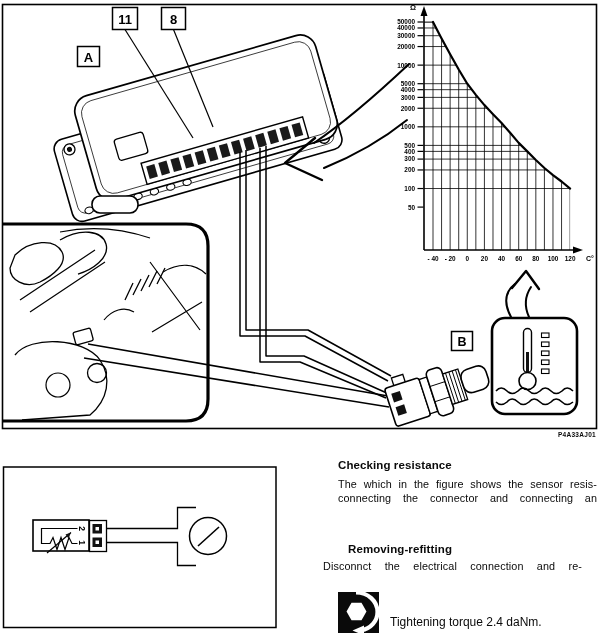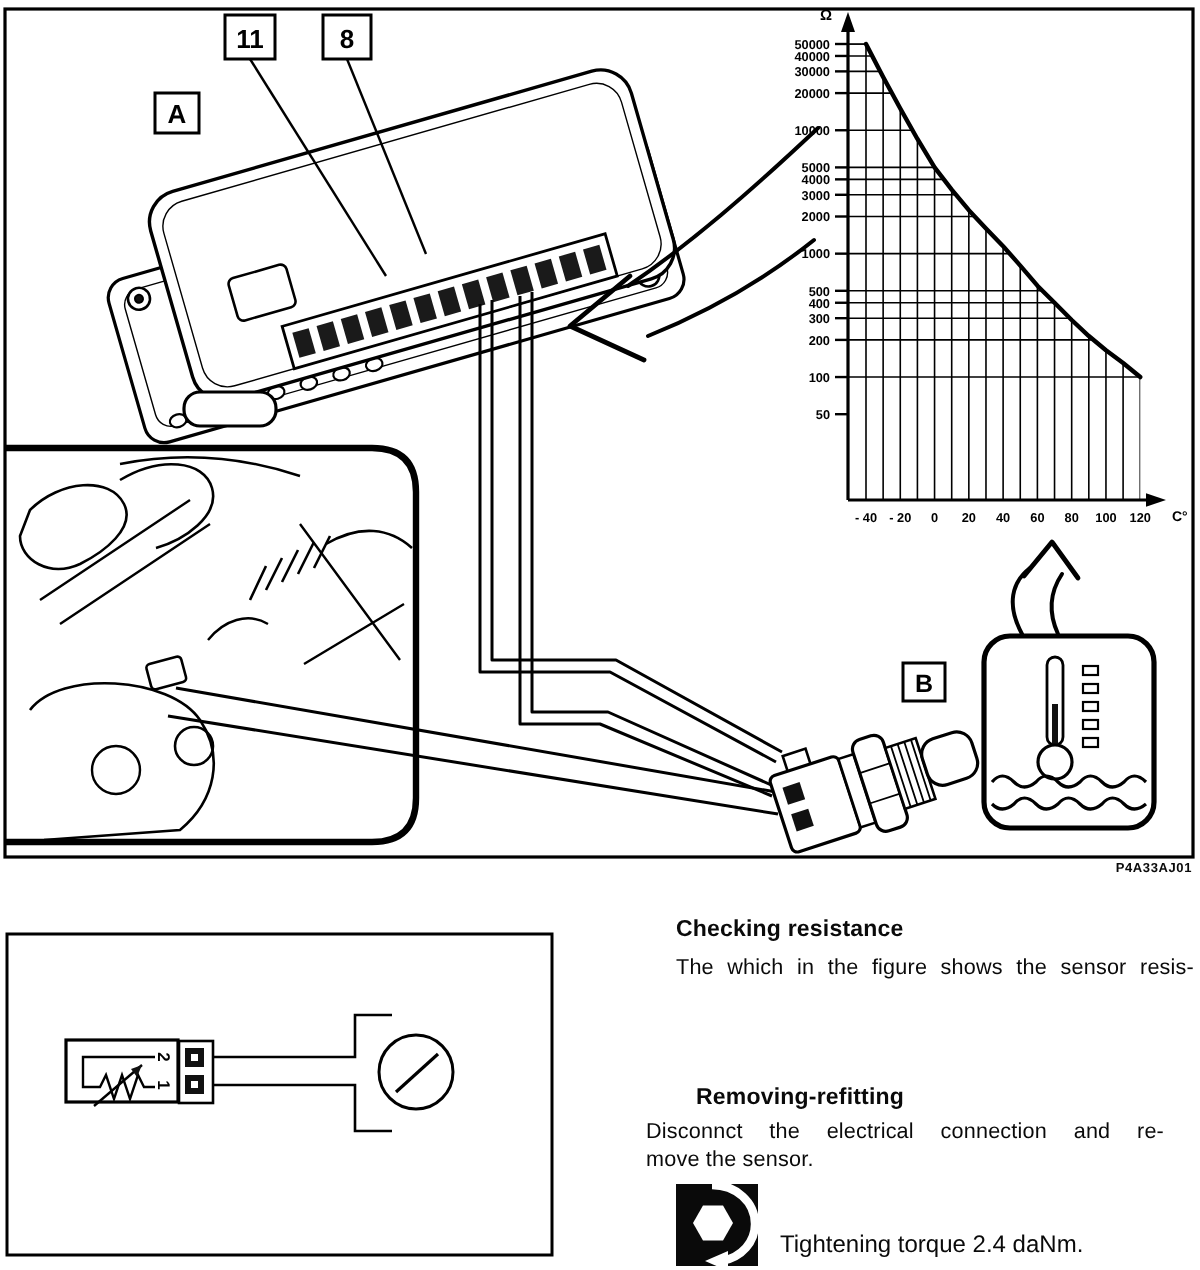--- a/index.html
+++ b/index.html
@@ -256,19 +256,19 @@
     <path d="M356,592.5 C368,592.5 377.5,601 377.5,612 C377.5,621 371,628.5 361,630.5" fill="none" stroke="#fff" stroke-width="4.2"></path>
     <polygon points="364,625.5 364,635.5 352.5,630.5" fill="#fff"></polygon>
   </g>
 </svg>
 
 <div class="abs figcode" style="left:496px;top:431px;width:100px;text-align:right;">P4A33AJ01</div>
 
 <div class="abs h1" style="left:338px;top:459px;width:259px;">Checking resistance</div>
 <div class="abs" style="left:338px;top:477px;width:259px;">
   <div class="bodyline">The which in the figure shows the sensor resis-</div>
+  <div class="bodyline">connecting the connector and connecting an</div>
 </div>
 <div class="abs h1" style="left:348px;top:543px;width:259px;">Removing-refitting</div>
 <div class="abs" style="left:323px;top:559px;width:259px;">
   <div class="bodyline">Disconnct the electrical connection and re-</div>
-  <div class="bodyline last">move the sensor.</div>
 </div>
 <div class="abs torque" style="left:390px;top:615px;width:207px;">Tightening torque 2.4 daNm.</div>
 
 </body></html>

